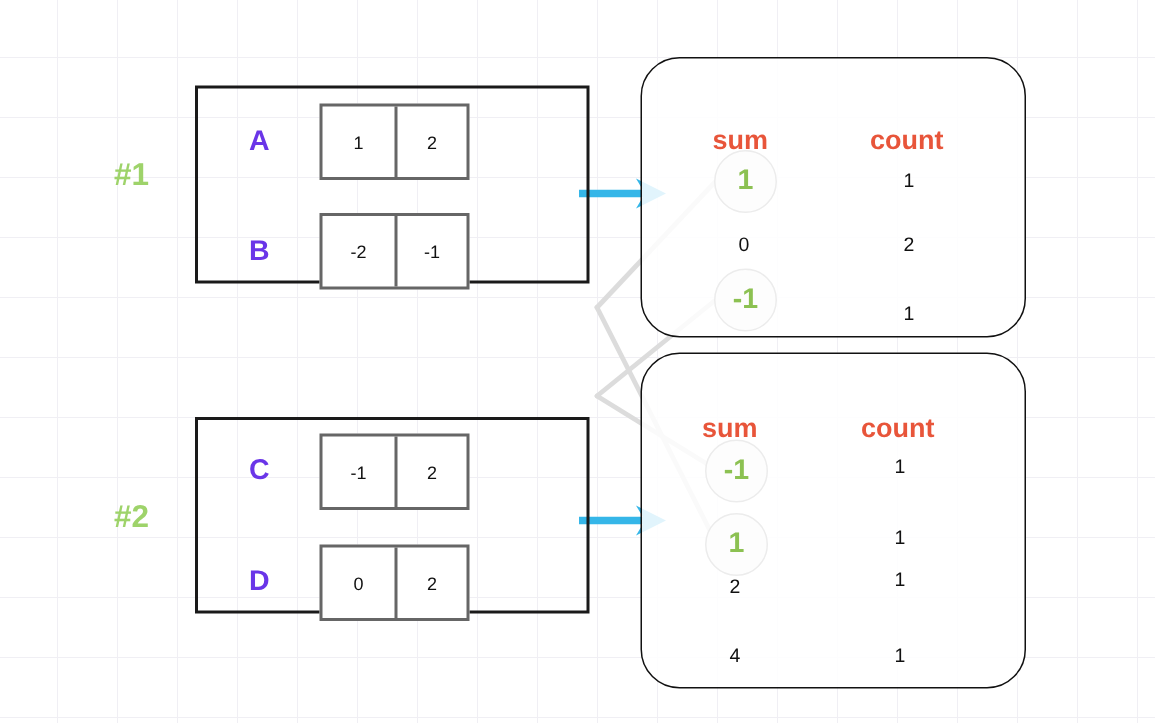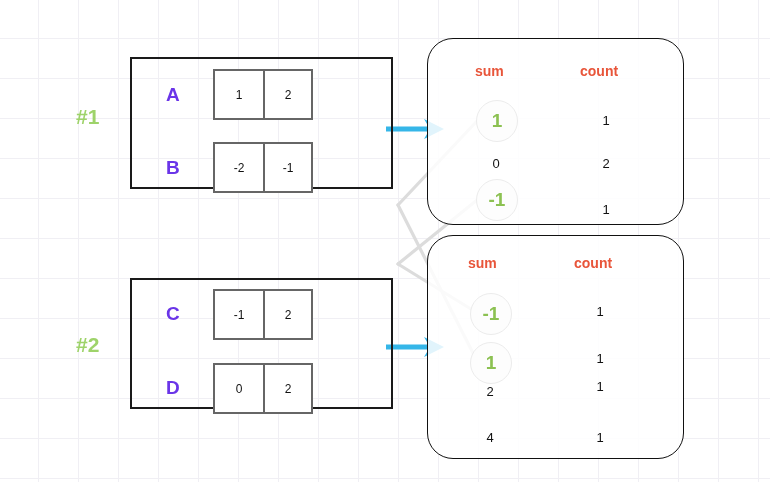--- a/index.html
+++ b/index.html
@@ -75,23 +75,24 @@
     border: 1.6px solid #111111;
     border-radius: 26px;
     box-sizing: border-box;
     background: rgba(255,255,255,0.85);
   }
   #panel-1 { left: 427px; top: 38px; width: 257px; height: 187px; }
   #panel-2 { left: 427px; top: 235px; width: 257px; height: 224px; }
 
   .panel-head {
     position: absolute;
-    font-size: 14px;
+    font-size: 18px;
     font-weight: bold;
     color: #e8553a;
+    margin-top: 20px;
   }
   .cellvalue {
     position: absolute;
     font-size: 13px;
     color: #111111;
     text-align: center;
     transform: translate(-50%, -50%);
     white-space: nowrap;
   }
   .cellvalue.highlight {

